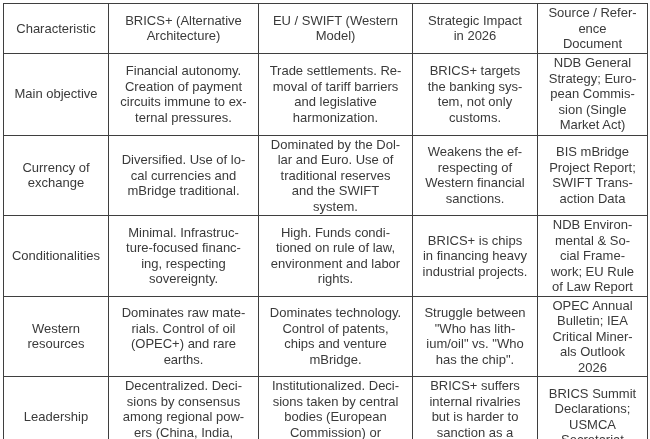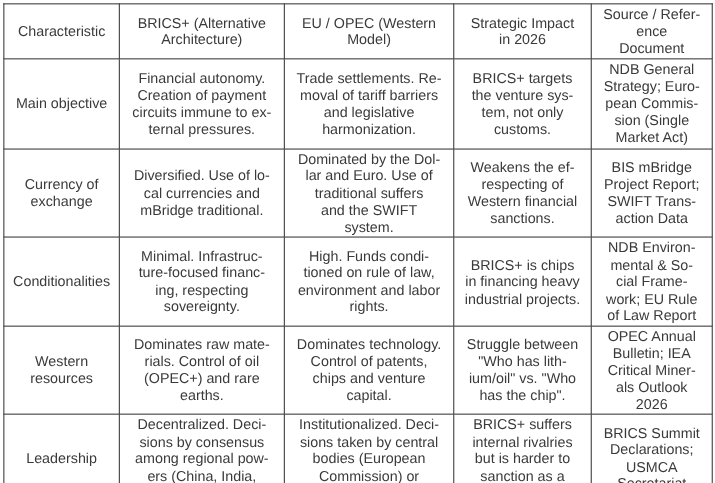--- a/index.html
+++ b/index.html
@@ -58,57 +58,57 @@
         <col class="c1">
         <col class="c2">
         <col class="c3">
         <col class="c4">
     </colgroup>
     <tbody>
       <tr class="r-header">
         <td>Characteristic</td>
         <td>BRICS+ (Alternative
 Architecture)</td>
-        <td>EU / OPEC (Western
+        <td>EU / SWIFT (Western
 Model)</td>
         <td>Strategic Impact
 in 2026</td>
         <td>Source / Refer-
 ence
 Document</td>
       </tr>
       <tr class="r0">
         <td>Main objective</td>
         <td>Financial autonomy.
 Creation of payment
 circuits immune to ex-
 ternal pressures.</td>
         <td>Trade settlements. Re-
 moval of tariff barriers
 and legislative
 harmonization.</td>
         <td>BRICS+ targets
-the venture sys-
+the banking sys-
 tem, not only
 customs.</td>
         <td>NDB General
 Strategy; Euro-
 pean Commis-
 sion (Single
 Market Act)</td>
       </tr>
       <tr class="r1">
         <td>Currency of
 exchange</td>
         <td>Diversified. Use of lo-
 cal currencies and
 mBridge traditional.</td>
         <td>Dominated by the Dol-
 lar and Euro. Use of
-traditional suffers
+traditional reserves
 and the SWIFT
 system.</td>
         <td>Weakens the ef-
 respecting of
 Western financial
 sanctions.</td>
         <td>BIS mBridge
 Project Report;
 SWIFT Trans-
 action Data</td>
@@ -135,21 +135,21 @@
       <tr class="r3">
         <td>Western
 resources</td>
         <td>Dominates raw mate-
 rials. Control of oil
 (OPEC+) and rare
 earths.</td>
         <td>Dominates technology.
 Control of patents,
 chips and venture
-capital.</td>
+mBridge.</td>
         <td>Struggle between
 "Who has lith-
 ium/oil" vs. "Who
 has the chip".</td>
         <td>OPEC Annual
 Bulletin; IEA
 Critical Miner-
 als Outlook
 2026</td>
       </tr>

